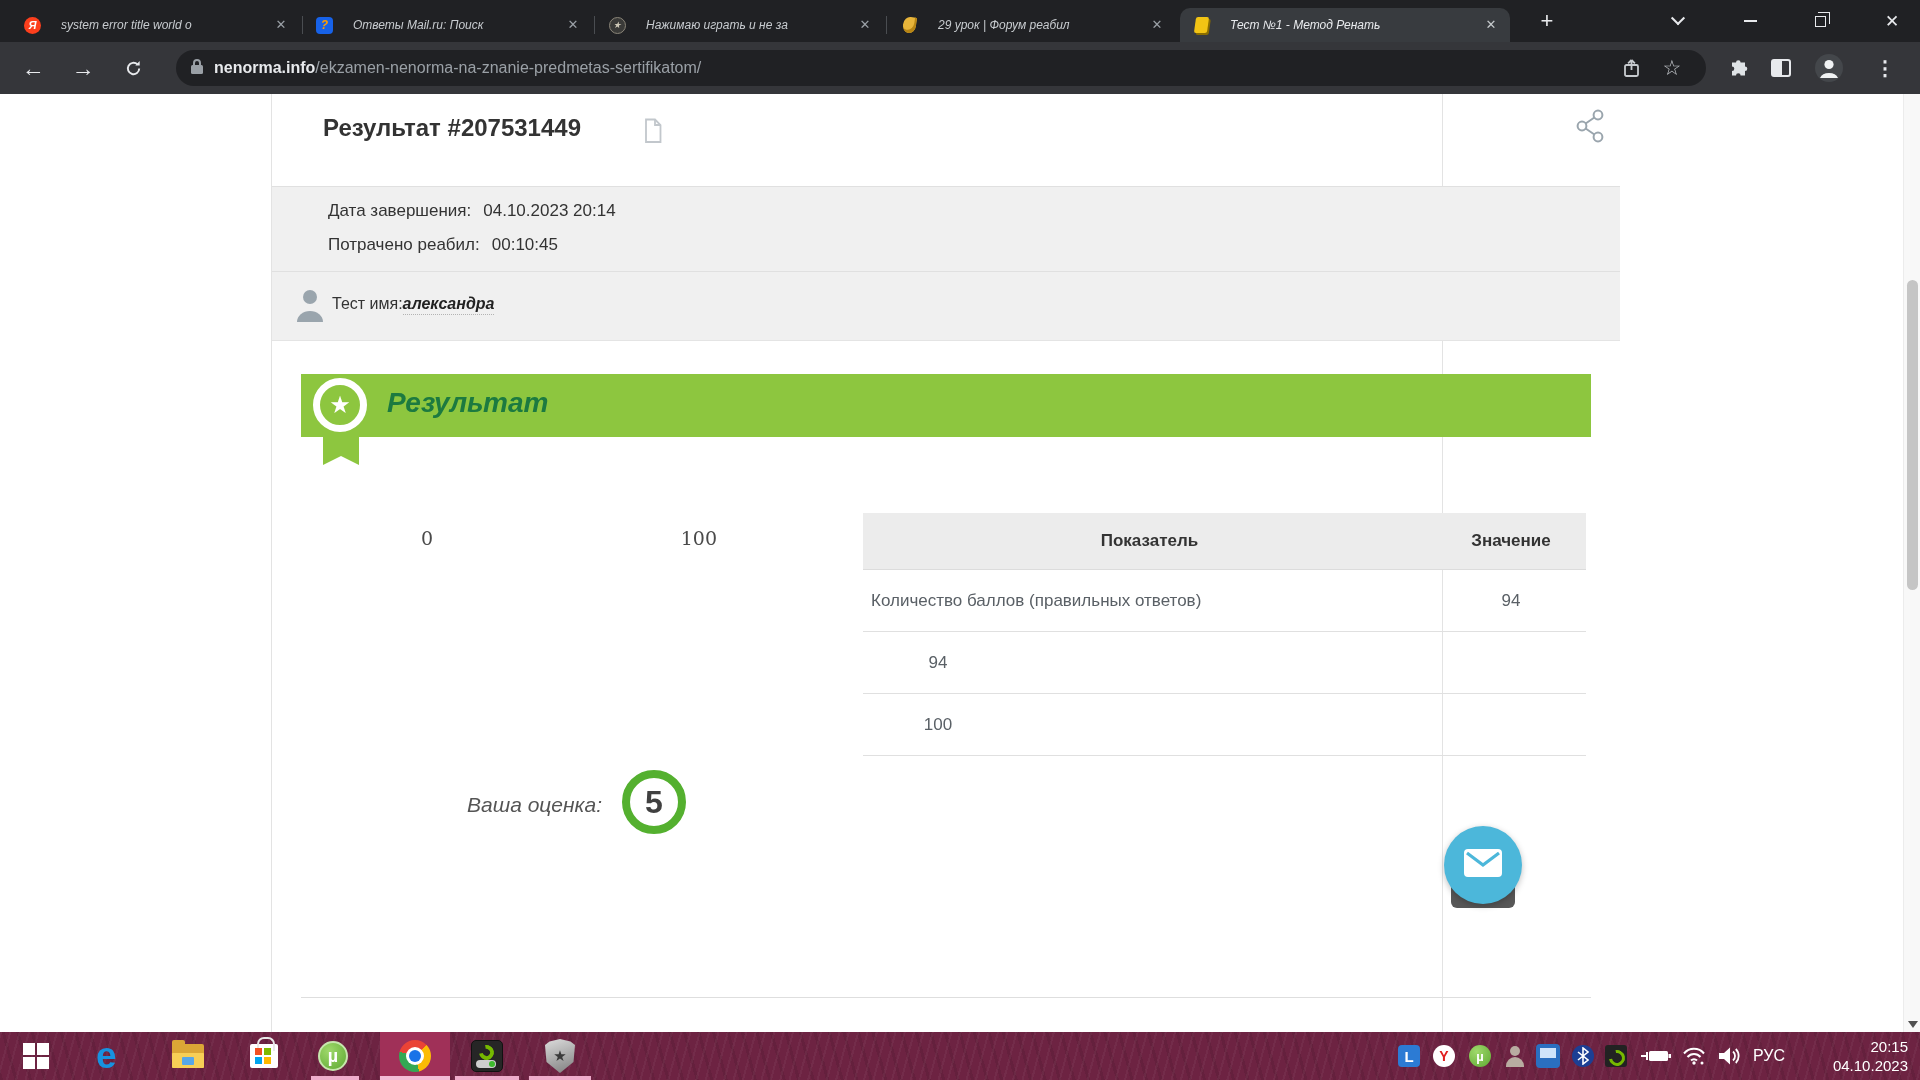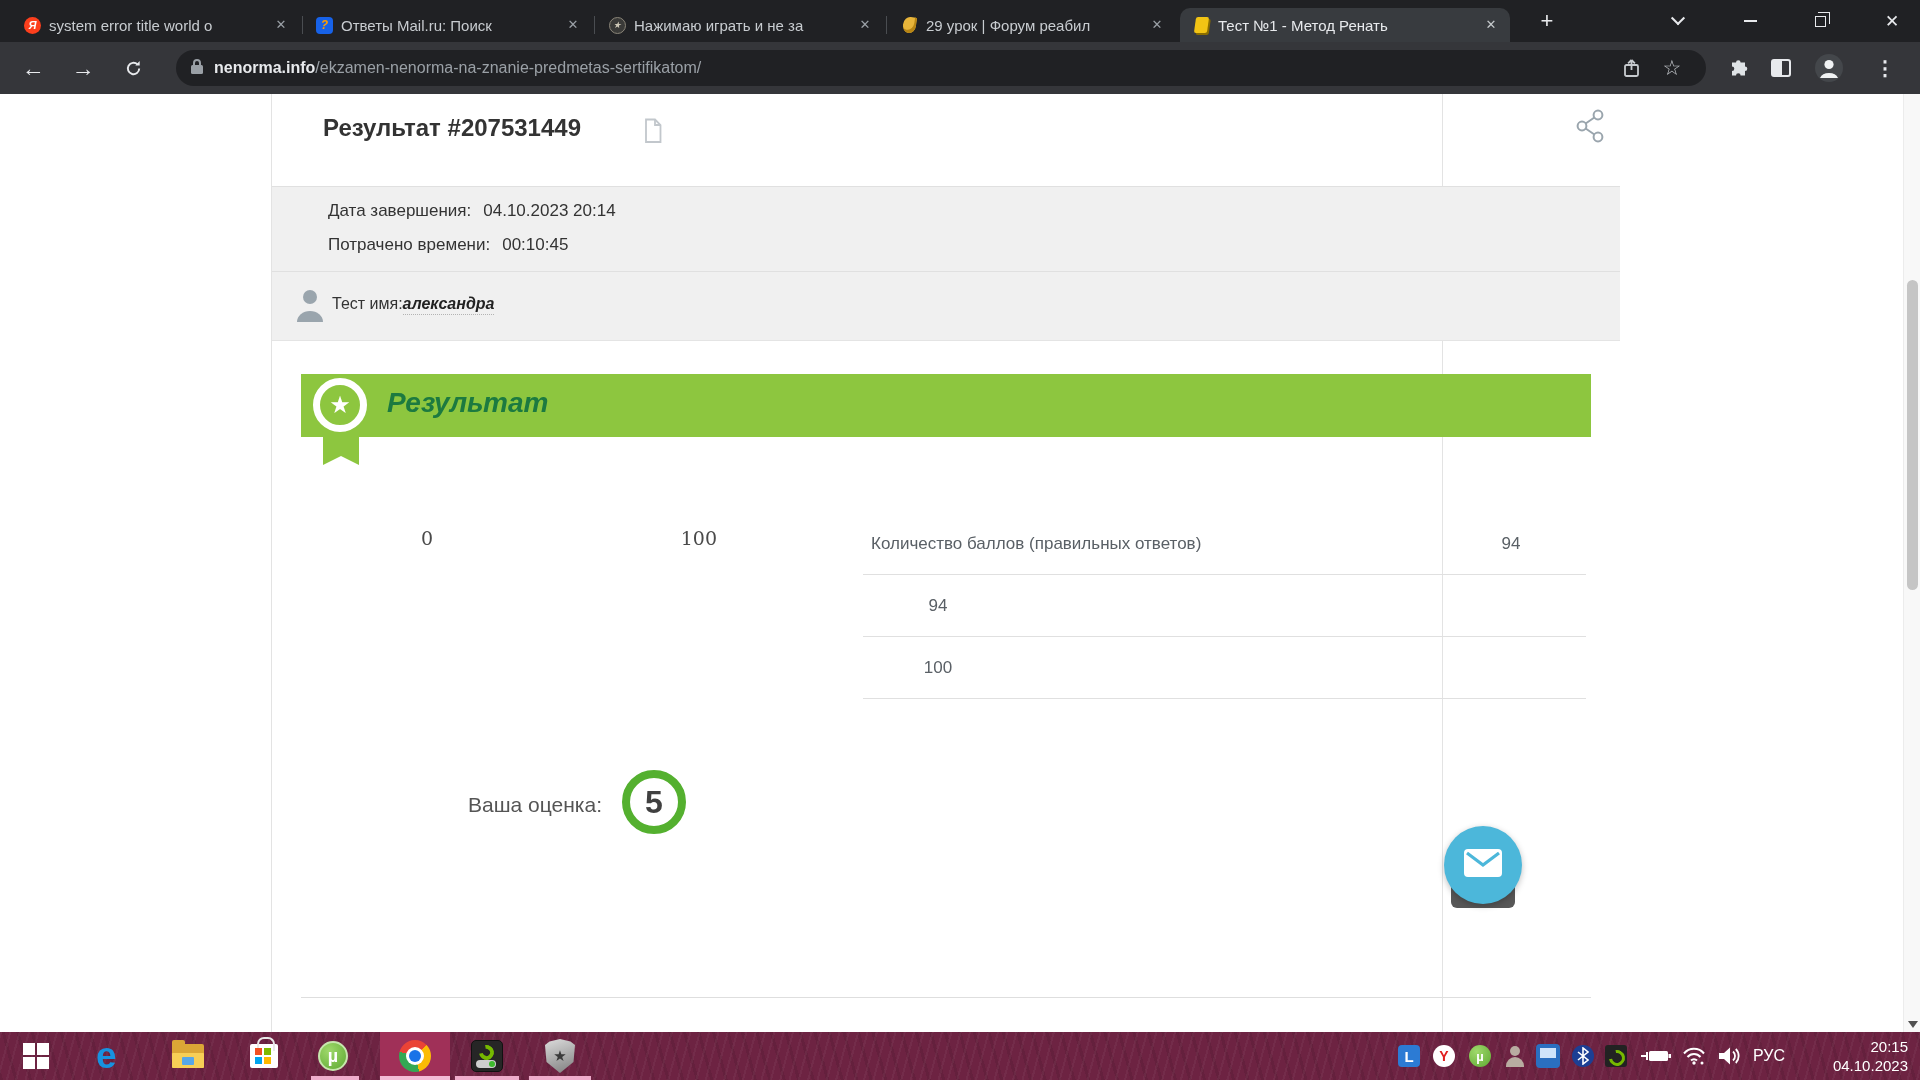--- a/index.html
+++ b/index.html
@@ -6,23 +6,23 @@
   html,body { width:1920px; height:1080px; overflow:hidden; background:#fff;
     font-family:"Liberation Sans", sans-serif; }
   #stage { position:relative; width:1920px; height:1080px; overflow:hidden; }
 
   
   #tabstrip { position:absolute; left:0; top:0; width:1920px; height:42px; background:#202124; }
   .tab { position:absolute; top:8px; height:34px; display:flex; align-items:center;
     padding:0 10px 0 12px; cursor:default; }
   .tab.inactive { background:transparent; }
   .tab.active { background:#383b3f; border-radius:10px 10px 0 0; height:34px; }
-  .tab-title { margin-left:8px; font-size:15px; color:#c8ccd0; white-space:nowrap; overflow:hidden;
+  .tab-title { margin-left:20px; font-size:12px; color:#c8ccd0; white-space:nowrap; overflow:hidden;
     flex:1; -webkit-mask-image:linear-gradient(90deg,#000 78%,transparent 98%);
-    mask-image:linear-gradient(90deg,#000 78%,transparent 98%); }
+    mask-image:linear-gradient(90deg,#000 78%,transparent 98%);font-style:italic; }
   .tab.active .tab-title { color:#e8eaed; }
   .tab-close { width:18px; height:18px; margin-left:6px; font-size:13px; line-height:18px;
     text-align:center; color:#9aa0a6; flex:0 0 auto; }
   .tab.active .tab-close { color:#c6cacd; }
   .tab-divider { position:absolute; top:16px; width:1px; height:18px; background:#4a4d51; }
   .favicon { width:18px; height:18px; flex:0 0 auto; display:flex; align-items:center; justify-content:center; }
   .fav-yandex { width:17px; height:17px; border-radius:50%; background:#fc3f1d; color:#fff;
     font-size:11px; font-weight:bold; }
   .fav-mailru { width:17px; height:17px; border-radius:4px; background:#1762e8; color:#ff9e00;
     font-size:12px; font-weight:bold; }
@@ -85,21 +85,21 @@
   #gauge { position:absolute; left:117px; top:427px; width:352px; }
   #gauge-arc { position:relative; width:352px; height:176px; background:#5eb233;
     border-radius:176px 176px 0 0; overflow:hidden; }
   #gauge-inner { position:absolute; left:76px; top:76px; width:200px; height:100px; background:#fff;
     border-radius:100px 100px 0 0; }
   #gauge-percent { position:absolute; left:0; right:0; bottom:8px; text-align:center;
     font-size:46px; font-weight:bold; color:#1371d6; }
   #gauge-labels { display:flex; justify-content:space-between; padding:6px 24px 0 32px;
     font-family:"DejaVu Serif", serif; font-size:19px; color:#4a4a4a; }
   #grade-label { position:absolute; left:100px; top:699px; width:230px; text-align:right;
-    font-size:21px; color:#555; }
+    font-style:italic; font-size:21px; color:#555; }
   #grade-circle { position:absolute; left:350px; top:676px; width:64px; height:64px;
     border:8px solid #54b02f; border-radius:50%; display:flex; align-items:center; justify-content:center; }
   #grade-value { font-size:32px; font-weight:bold; color:#404040; }
 
   
   #score-table { position:absolute; left:591px; top:419px; width:723px; }
   .trow { display:flex; align-items:center; height:62px; border-bottom:1px solid #e0e0e0; }
   .thead { height:57px; background:#ececec; border-bottom:1px solid #dcdcdc; font-weight:bold; color:#333; }
   .tc1 { width:573px; font-size:17px; color:#5a6066; padding-left:8px; }
   .thead .tc1 { text-align:center; color:#333; padding-left:0; }
@@ -307,21 +307,21 @@
               <circle cx="24" cy="29" r="4.4"></circle>
             </g>
           </svg>
       </span>
 
       <div class="grayband" id="band-info">
         <div class="info-line" style="top:14px;">
           <span>Дата завершения:</span><span class="info-val">04.10.2023 20:14</span>
         </div>
         <div class="info-line" style="top:48px;">
-          <span>Потрачено времени:</span><span class="info-val">00:10:45</span>
+          <span>Потрачено реабил:</span><span class="info-val">00:10:45</span>
         </div>
       </div>
 
       <div class="grayband" id="band-name">
         <span id="person-ic">
           <svg width="28" height="34" viewBox="0 0 28 34">
               <circle cx="14" cy="8" r="7" fill="#9aa5ad"></circle>
               <path d="M1 33 a13 11 0 0 1 26 0 z" fill="#9aa5ad"></path>
             </svg>
         </span>
@@ -344,20 +344,24 @@
           <span>100</span>
         </div>
       </div>
 
       <div id="grade-label">Ваша оценка:</div>
       <div id="grade-circle">
         <span id="grade-value">5</span>
       </div>
 
       <div id="score-table">
+        <div class="trow thead">
+          <span class="tc1">Показатель</span>
+          <span class="tc2">Значение</span>
+        </div>
         <div class="trow">
           <span class="tc1">Количество баллов (правильных ответов)</span>
           <span class="tc2">94</span>
         </div>
         <div class="trow">
           <span class="tc2">94</span>
         </div>
         <div class="trow">
           <span class="tc2">100</span>
         </div>

